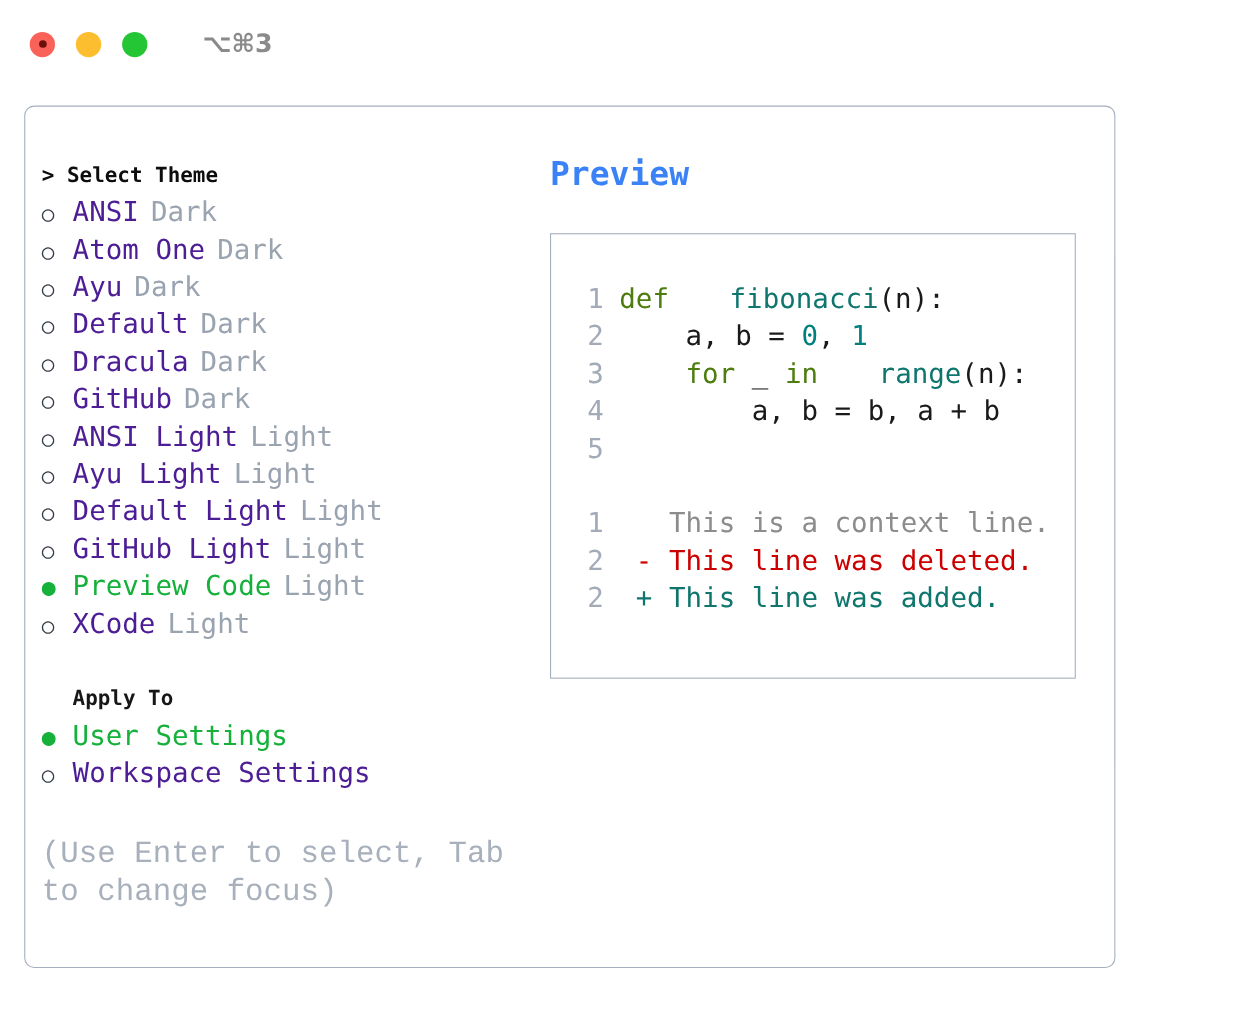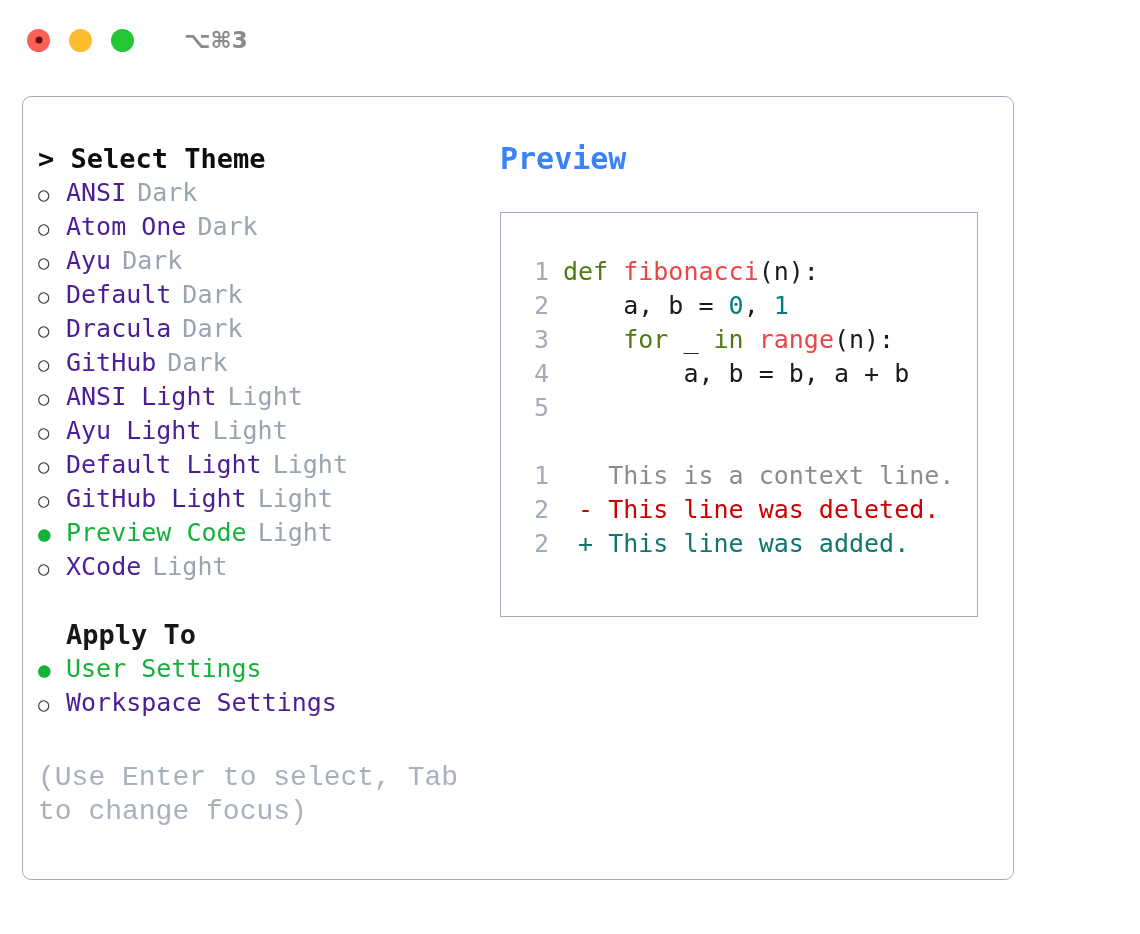--- a/index.html
+++ b/index.html
@@ -92,21 +92,21 @@
 
   
   .left-col {
     position: absolute;
     left: 15px;
     top: 45px;
     width: 455px;
   }
 
   .section-header {
-    font-size: 27px;
+    font-size: 19px;
     font-weight: bold;
     color: #0d0d0d;
     line-height: 34px;
     white-space: pre;
     font-family: "DejaVu Sans Mono", monospace;
   }
   .section-header.sub {
     font-weight: bold;
     color: #171717;
     padding-left: 28px;
@@ -194,21 +194,21 @@
     width: 36px;
     flex: 0 0 36px;
     text-align: right;
     color: #a3abb8;
     padding-right: 14px;
     box-sizing: content-box;
   }
   .code-body { color: #1a1a1a; white-space: pre; }
 
   .tok-kw   { color: #4d7c0f; }
-  .tok-fn   { color: #ef4444; }
+  .tok-fn   { color: #0f766e; margin-left: 40px; }
   .tok-num  { color: #007f7f; }
   .tok-pl   { color: #1a1a1a; }
 
   .diff-gap { height: 34px; }
   .diff-ctx { color: #8c8c8c; }
   .diff-del { color: #cc0000; text-align: center; }
   .diff-add { color: #0f766e; }
 </style>
 </head>
 <body>

